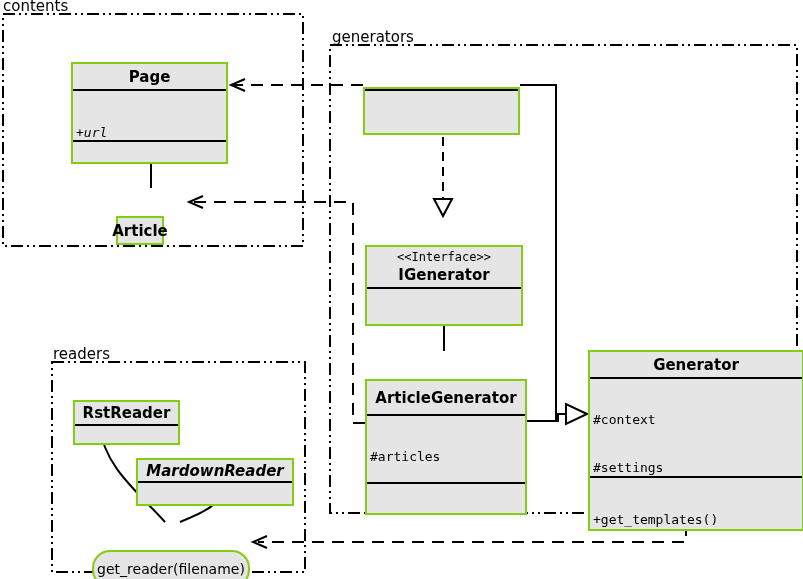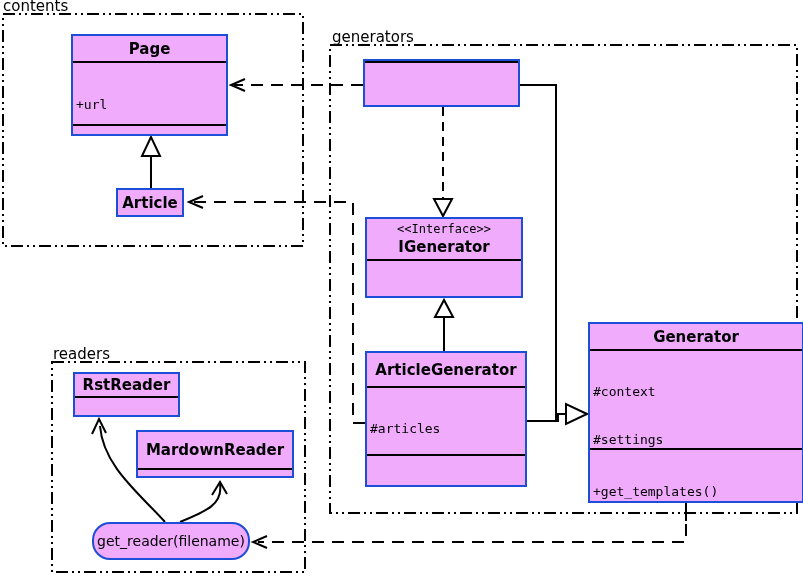--- a/index.html
+++ b/index.html
@@ -1,20 +1,20 @@
 <!DOCTYPE html>
 <html><head>
 <meta charset="utf-8">
 <style>
   html,body { margin:0; padding:0; background:#fff; }
   .canvas { position:relative; width:803px; height:579px; background:#ffffff;
             font-family:"DejaVu Sans", sans-serif; color:#000; overflow:hidden; }
   .layer { position:absolute; left:0; top:0; pointer-events:none; }
   .pkg-label { position:absolute; font-size:15px; line-height:18px; color:#000; }
-  .cls { position:absolute; box-sizing:border-box; background:#f0abfc; border:2px solid #1d4ed8; }
+  .cls { position:absolute; box-sizing:border-box; background:#e5e5e5; border:2px solid #84cc16;margin-top:28px; }
   .ct  { font-weight:bold; font-size:15px; text-align:center;
          display:flex; align-items:center; justify-content:center; box-sizing:border-box; }
   .sec { border-top:2px solid #000; box-sizing:border-box; padding:1px 3px 0 3px; overflow:hidden; }
   .code { font-family:"DejaVu Sans Mono", monospace; font-size:13px; line-height:16.5px; white-space:pre; }
   .stereo { font-family:"DejaVu Sans Mono", monospace; font-size:12px; line-height:15px;
             text-align:center; font-weight:normal; }
   .name2 { font-weight:bold; font-size:15px; line-height:20px; text-align:center; }
   .plain { font-size:14px; display:flex; align-items:center; justify-content:center;
            width:100%; height:100%; }
   svg .solid { fill:none; stroke:#000; stroke-width:2; }
@@ -82,31 +82,31 @@
       <path class="openhead" d="M212,495 L220,482 L227,494"></path>
     </g>
   </svg>
 
   <div class="pkg-label" style="left:3px; top:-3px;">contents</div>
   <div class="pkg-label" style="left:332px; top:28px;">generators</div>
   <div class="pkg-label" style="left:53px; top:345px;">readers</div>
 
   <div class="cls" style="left:71px; top:34px; width:157px; height:102px;">
     <div class="ct" style="height:25px;">Page</div>
-    <div class="sec code" style="height:63px;">
+    <div class="sec code" style="height:51px;font-style:italic;">
       <div>+url</div>
       
       
     </div>
     <div class="sec code" style="height:22px;">
       
     </div>
   </div>
 
-  <div class="cls" style="left:116px; top:188px; width:68px; height:29px;">
+  <div class="cls" style="left:116px; top:188px; width:48px; height:29px;">
     <div class="ct" style="height:25px;">Article</div>
   </div>
 
   <div class="cls" style="left:363px; top:59px; width:157px; height:48px;">
     <div class="sec code" style="height:18px; line-height:14px;">
       
     </div>
   </div>
 
   <div class="cls" style="left:365px; top:217px; width:158px; height:81px;">
@@ -152,21 +152,21 @@
   </div>
 
   <div class="cls" style="left:73px; top:372px; width:107px; height:45px;">
     <div class="ct" style="height:22px;">RstReader</div>
     <div class="sec code" style="height:19px; line-height:15px;">
       
     </div>
   </div>
 
   <div class="cls" style="left:136px; top:430px; width:158px; height:48px;">
-    <div class="ct" style="height:36px;">MardownReader</div>
+    <div class="ct" style="height:21px;font-style:italic;">MardownReader</div>
     <div class="sec code" style="height:19px; line-height:15px;">
       
     </div>
   </div>
 
   <div class="cls" style="left:92px; top:522px; width:158px; height:38px;border-radius:18px;">
     <div class="plain">get_reader(filename)</div>
   </div>
 
 </div>

